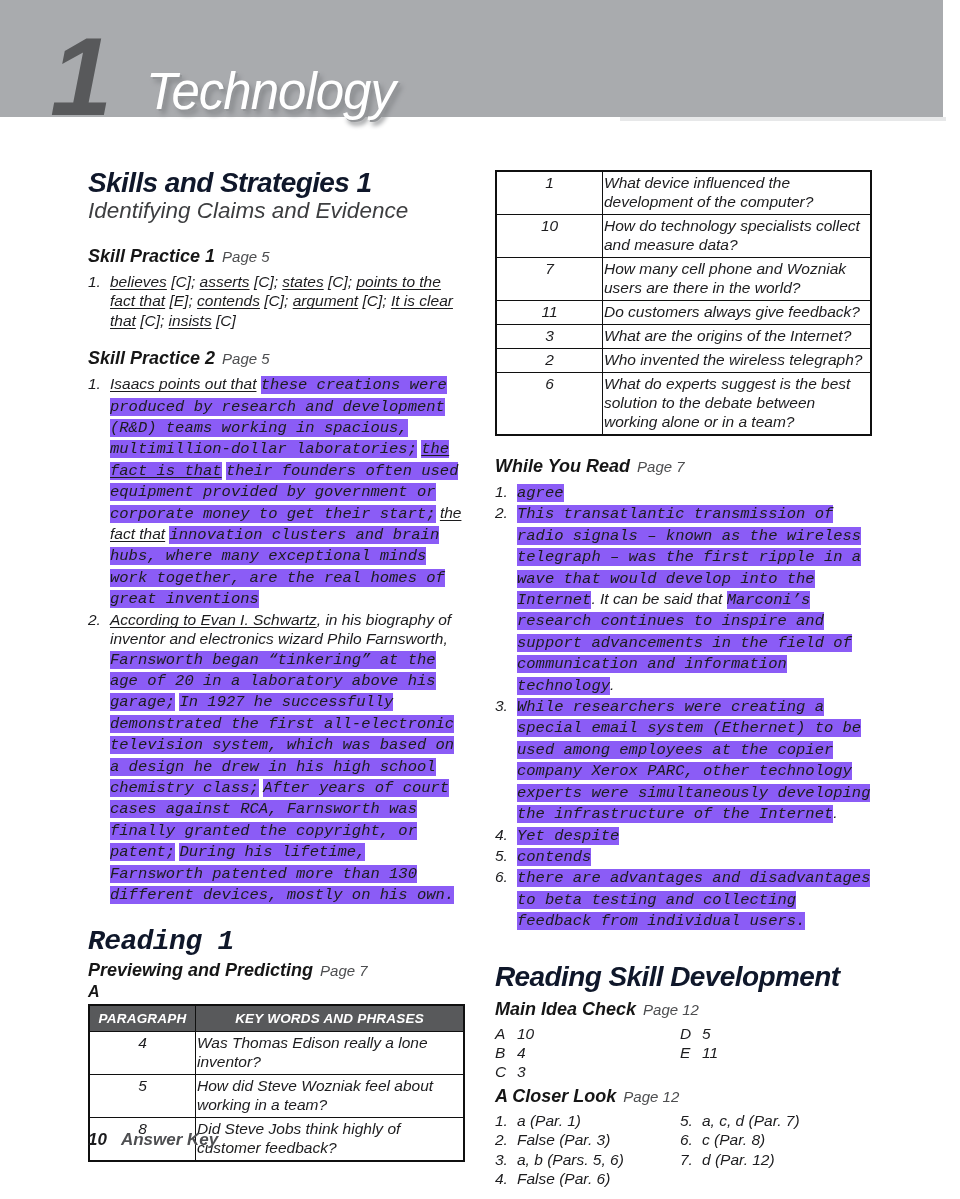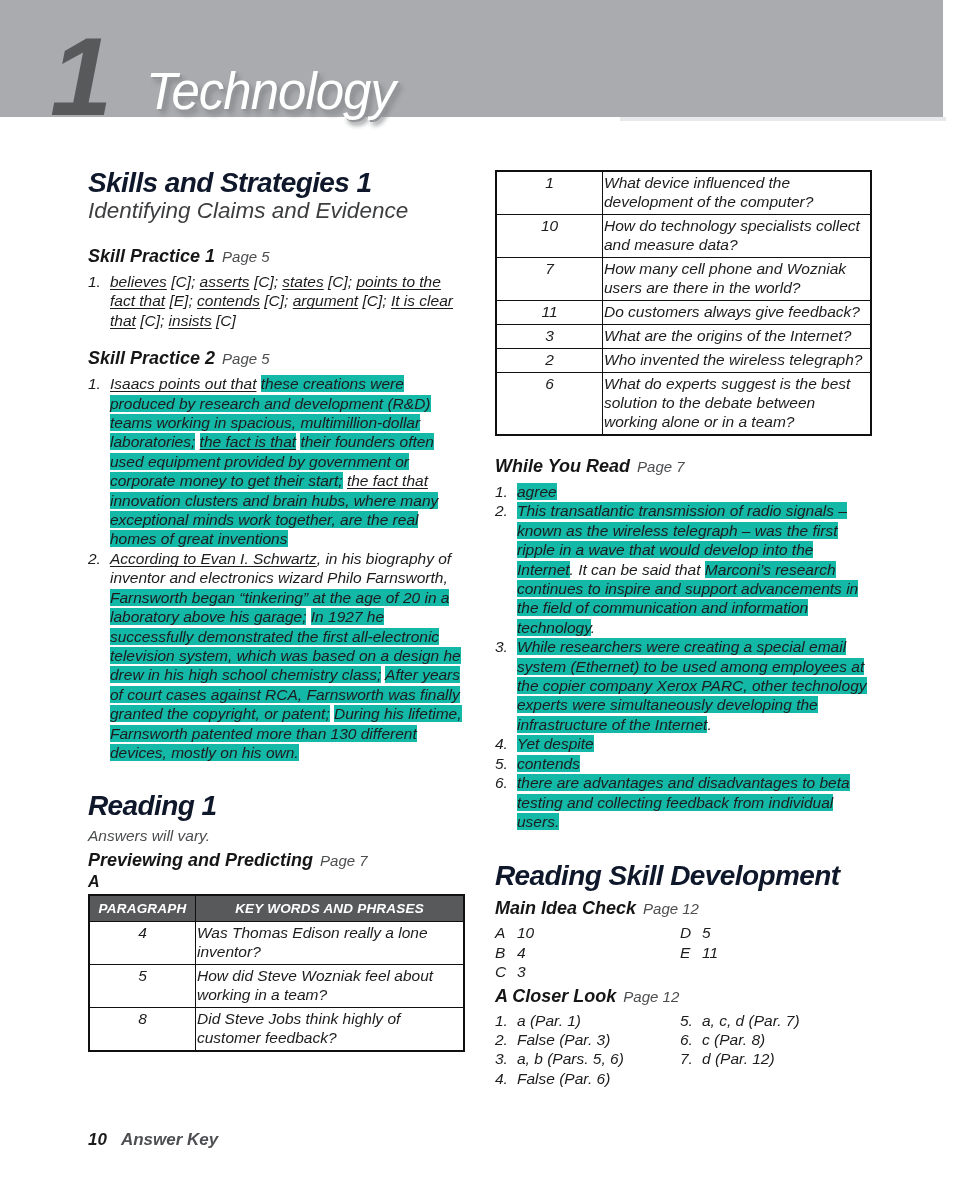--- a/index.html
+++ b/index.html
@@ -45,42 +45,42 @@
   }
   .part-label{
     font-family:"Liberation Sans", sans-serif;font-weight:bold;
     font-size:16px;line-height:18px;color:#161616;margin:2px 0 3px 0;
   }
   
   .anslist{margin-top:5px;}
   .ans{display:flex;font-size:15.5px;line-height:19.4px;color:#1c1c1e;}
   .ans .n{flex:none;width:22px;}
   .ans .b{flex:1;}
-  .hl{background:#14b8a6;}
+  .hl{background:#8b5cf6;font-family:Liberation Mono, monospace;}
   .ul{text-decoration:underline;text-decoration-thickness:1.4px;text-underline-offset:2px;text-decoration-skip-ink:none;}
   .body-note{font-size:15.5px;line-height:19.4px;margin-top:6px;}
   
   table.qtable{border-collapse:collapse;width:100%;font-size:15.5px;line-height:19px;color:#1c1c1e;}
   table.qtable{border:2px solid #101010;}
   table.qtable td, table.qtable th{border:1px solid #101010;}
   td.tnum{width:97px;text-align:center;font-style:italic;vertical-align:top;padding:1px 4px 2px;}
   td.tq{padding:1px 1px 3px;}
   th{
     background:#58595b;color:#ffffff;
     font-family:"Liberation Sans", sans-serif;font-weight:bold;
     font-size:13.5px;letter-spacing:0.2px;padding:3px 2px;
   }
   th.th1{width:97px;}
   
   .twocol{display:flex;}
   .twocol .anslist{width:185px;margin-top:4px;}
   
   .mt22{margin-top:22px;}
   .mt18{margin-top:18px;}
-  .mt34{margin-top:29px;}
+  .mt34{margin-top:22px;font-family:Liberation Mono, monospace;}
   .mt30{margin-top:30px;}
   .mt20{margin-top:20px;}
   .mt16{margin-top:4px;}
   .mt14{margin-top:8px;}
   .tbl-gap{margin-top:3px;}
   
   .footer{position:absolute;left:88px;top:1130px;font-family:"Liberation Sans", sans-serif;font-size:17px;line-height:20px;}
   .footer .pgnum{font-weight:bold;color:#1c1c1e;}
   .footer .pglabel{font-style:italic;font-weight:bold;color:#4e4f52;margin-left:14px;}
 </style>
@@ -114,21 +114,20 @@
           <span class="b"><span class="ul">Isaacs points out that</span><span> </span><span class="hl">these creations were produced by research and development (R&amp;D) teams working in spacious, multimillion-dollar laboratories;</span><span> </span><span class="hl ul">the fact is that</span><span> </span><span class="hl">their founders often used equipment provided by government or corporate money to get their start;</span><span> </span><span class="ul">the fact that</span><span> </span><span class="hl">innovation clusters and brain hubs, where many exceptional minds work together, are the real homes of great inventions</span></span>
         </div>
         <div class="ans">
           <span class="n">2.</span>
           <span class="b"><span class="ul">According to Evan I. Schwartz</span><span>, in his biography of inventor and electronics wizard Philo Farnsworth, </span><span class="hl">Farnsworth began “tinkering” at the age of 20 in a laboratory above his garage;</span><span> </span><span class="hl">In 1927 he successfully demonstrated the first all-electronic television system, which was based on a design he drew in his high school chemistry class;</span><span> </span><span class="hl">After years of court cases against RCA, Farnsworth was finally granted the copyright, or patent;</span><span> </span><span class="hl">During his lifetime, Farnsworth patented more than 130 different devices, mostly on his own.</span></span>
         </div>
       </div>
 
     <h1 class="h1 mt34">Reading 1</h1>
 
-    <div class="body-note">Answers will vary.</div>
 
     <h3 class="h3 mt16"><span>Previewing and Predicting</span><span class="page">Page 7</span></h3>
     <div class="part-label">A</div>
 
     <table class="qtable tbl-gap">
       <thead>
         <tr>
           <th class="th1">PARAGRAPH</th>
           <th>KEY WORDS AND PHRASES</th>
         </tr>

